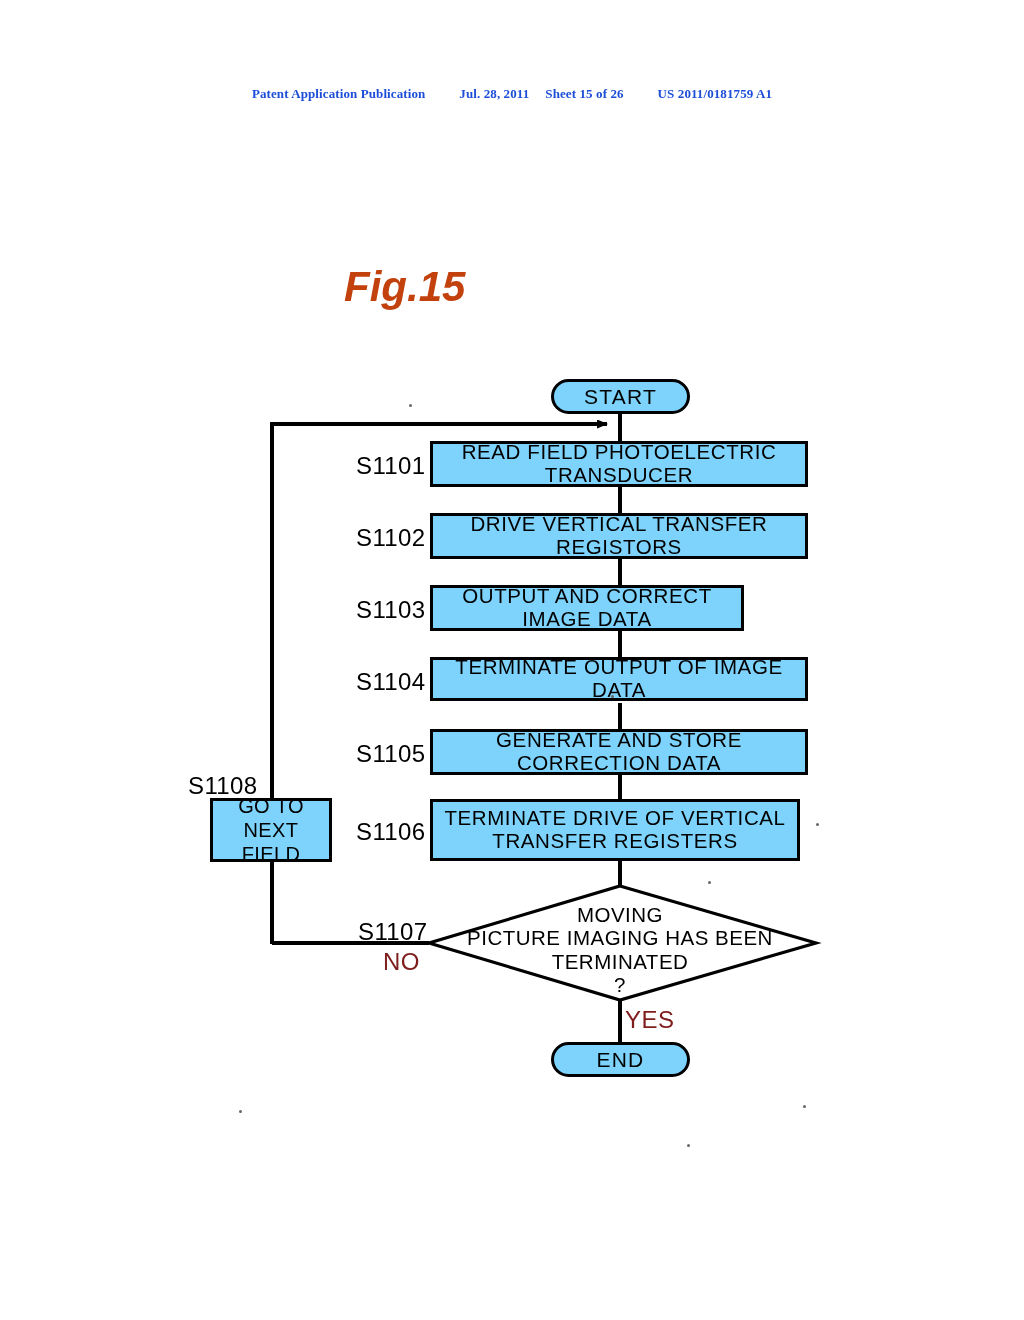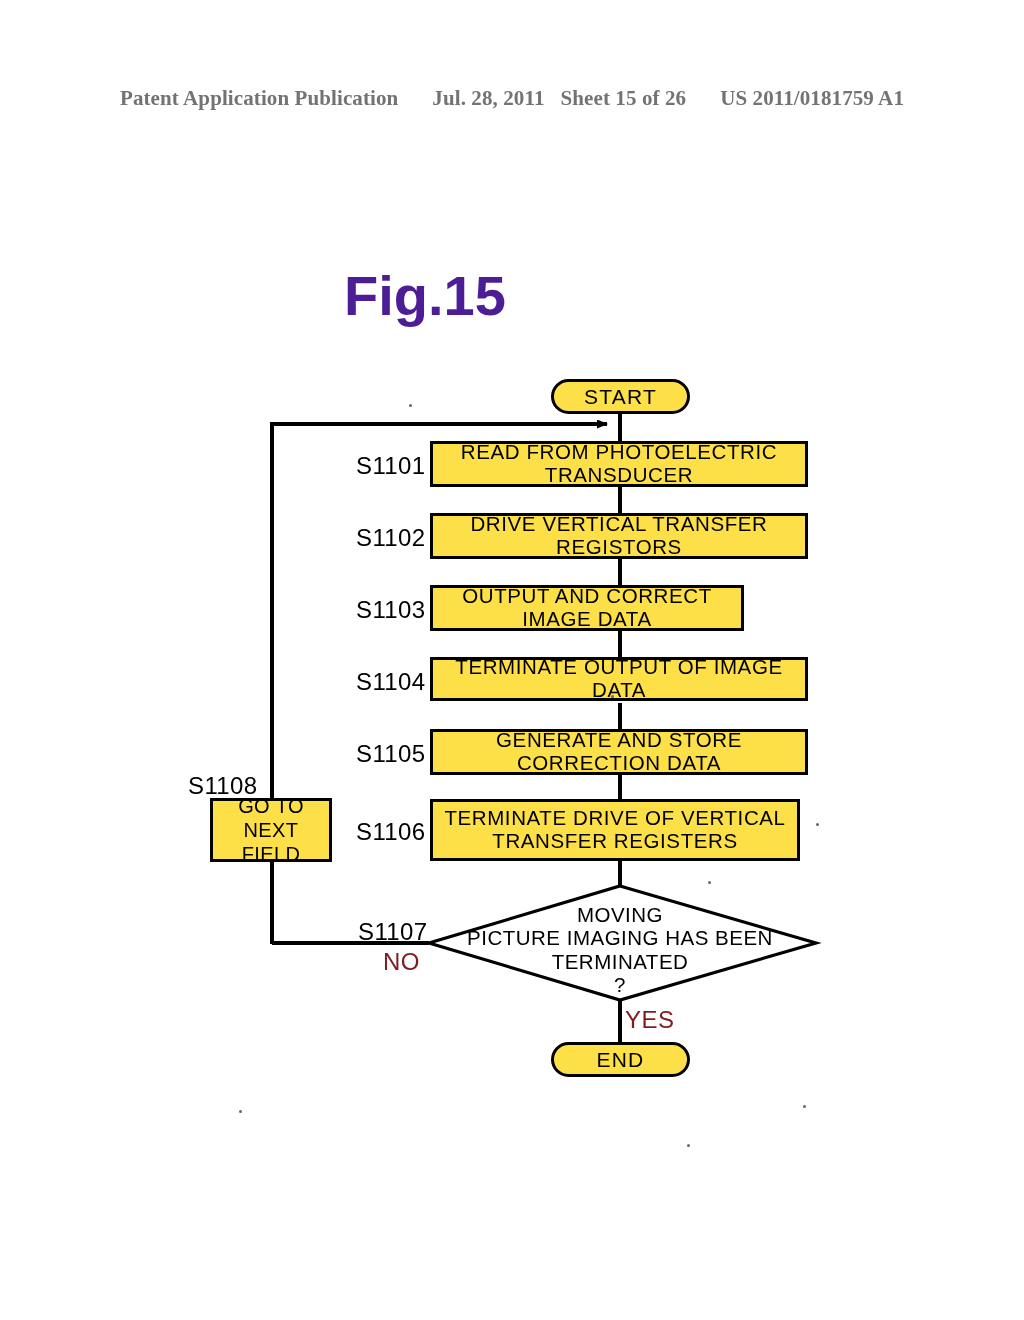--- a/index.html
+++ b/index.html
@@ -19,59 +19,60 @@
 
   
   .page-header {
     position: absolute;
     top: 86px;
     left: 0;
     width: 1024px;
     text-align: center;
     font-family: "Liberation Serif", serif;
     font-weight: bold;
-    font-size: 21px;
+    font-size: 13px;
     letter-spacing: 0.1px;
     white-space: nowrap;
-    color: #737373;
+    color: #1d4ed8;
   }
   .page-header .hdr-seg { display: inline-block; }
   .gap-lg { display: inline-block; width: 34px; }
   .gap-sm { display: inline-block; width: 16px; }
 
   
   .fig-title {
     position: absolute;
     left: 344px;
     top: 263px;
     font-family: "Liberation Sans", sans-serif;
+    font-style: italic;
     font-weight: bold;
-    font-size: 56px;
+    font-size: 42px;
     letter-spacing: 0px;
-    color: #4c1d95;
+    color: #c2410c;
   }
 
   
   #flow {
     position: absolute;
     left: 0;
     top: 0;
     width: 1024px;
     height: 1320px;
   }
 
   
   .node {
     position: absolute;
     box-sizing: border-box;
     display: flex;
     align-items: center;
     justify-content: center;
     text-align: center;
-    background: #fde047;
+    background: #7dd3fc;
     border: 3px solid #000;
     font-size: 20.5px;
     letter-spacing: 0.6px;
     line-height: 1.12;
     font-weight: normal;
   }
   .node.terminator {
     border-radius: 28px;
     font-size: 21px;
     letter-spacing: 1.2px;
@@ -157,21 +158,21 @@
 
   <polygon points="620,886 816,943 620,1000 429,943" fill="#ffffff" stroke="#000" stroke-width="3.2"></polygon>
 </svg>
 
 <div class="node terminator" style="left:551px; top:379px; width:139px; height:35px;">
   <span>START</span>
 </div>
 
 <div class="step-label" style="left:356px; top:452px;">S1101</div>
 <div class="node process" style="left:430px; top:441px; width:378px; height:46px;">
-  <span>READ FROM PHOTOELECTRIC TRANSDUCER</span>
+  <span>READ FIELD PHOTOELECTRIC TRANSDUCER</span>
 </div>
 
 <div class="step-label" style="left:356px; top:524px;">S1102</div>
 <div class="node process" style="left:430px; top:513px; width:378px; height:46px;">
   <span>DRIVE VERTICAL TRANSFER REGISTORS</span>
 </div>
 
 <div class="step-label" style="left:356px; top:596px;">S1103</div>
 <div class="node process" style="left:430px; top:585px; width:314px; height:46px;">
   <span>OUTPUT AND CORRECT IMAGE DATA</span>

